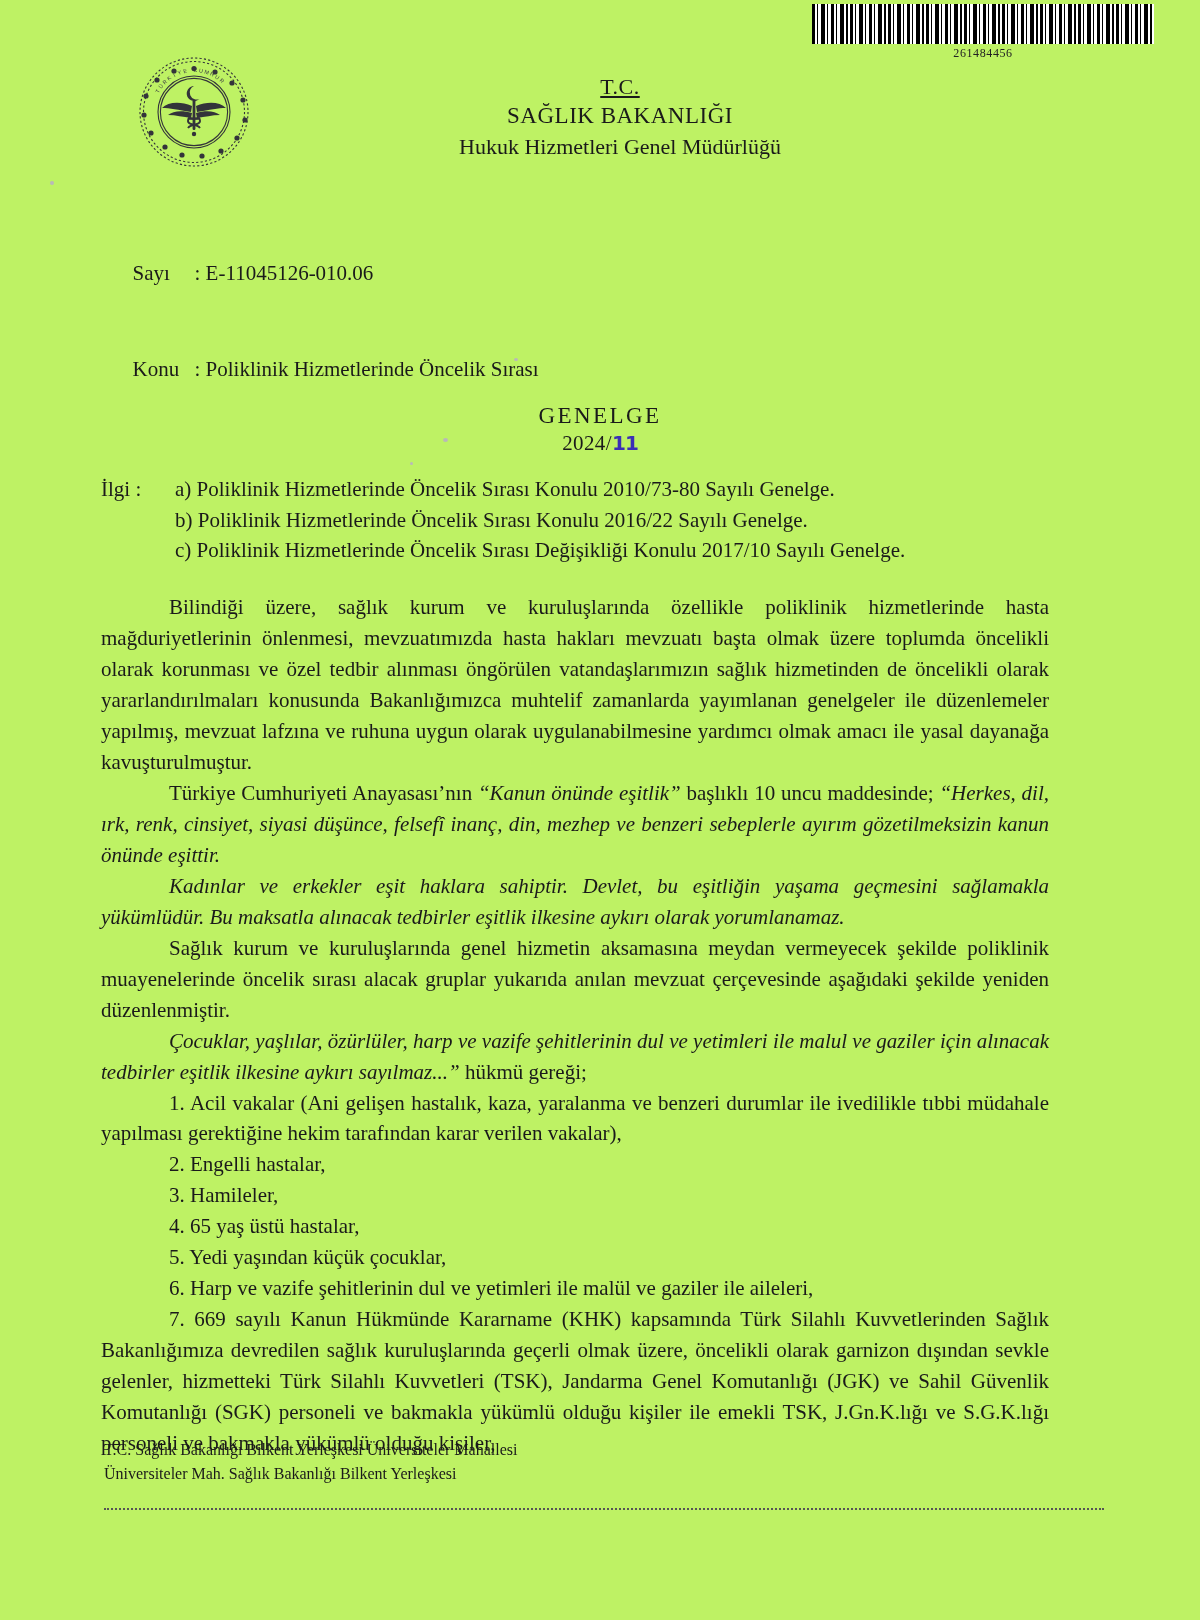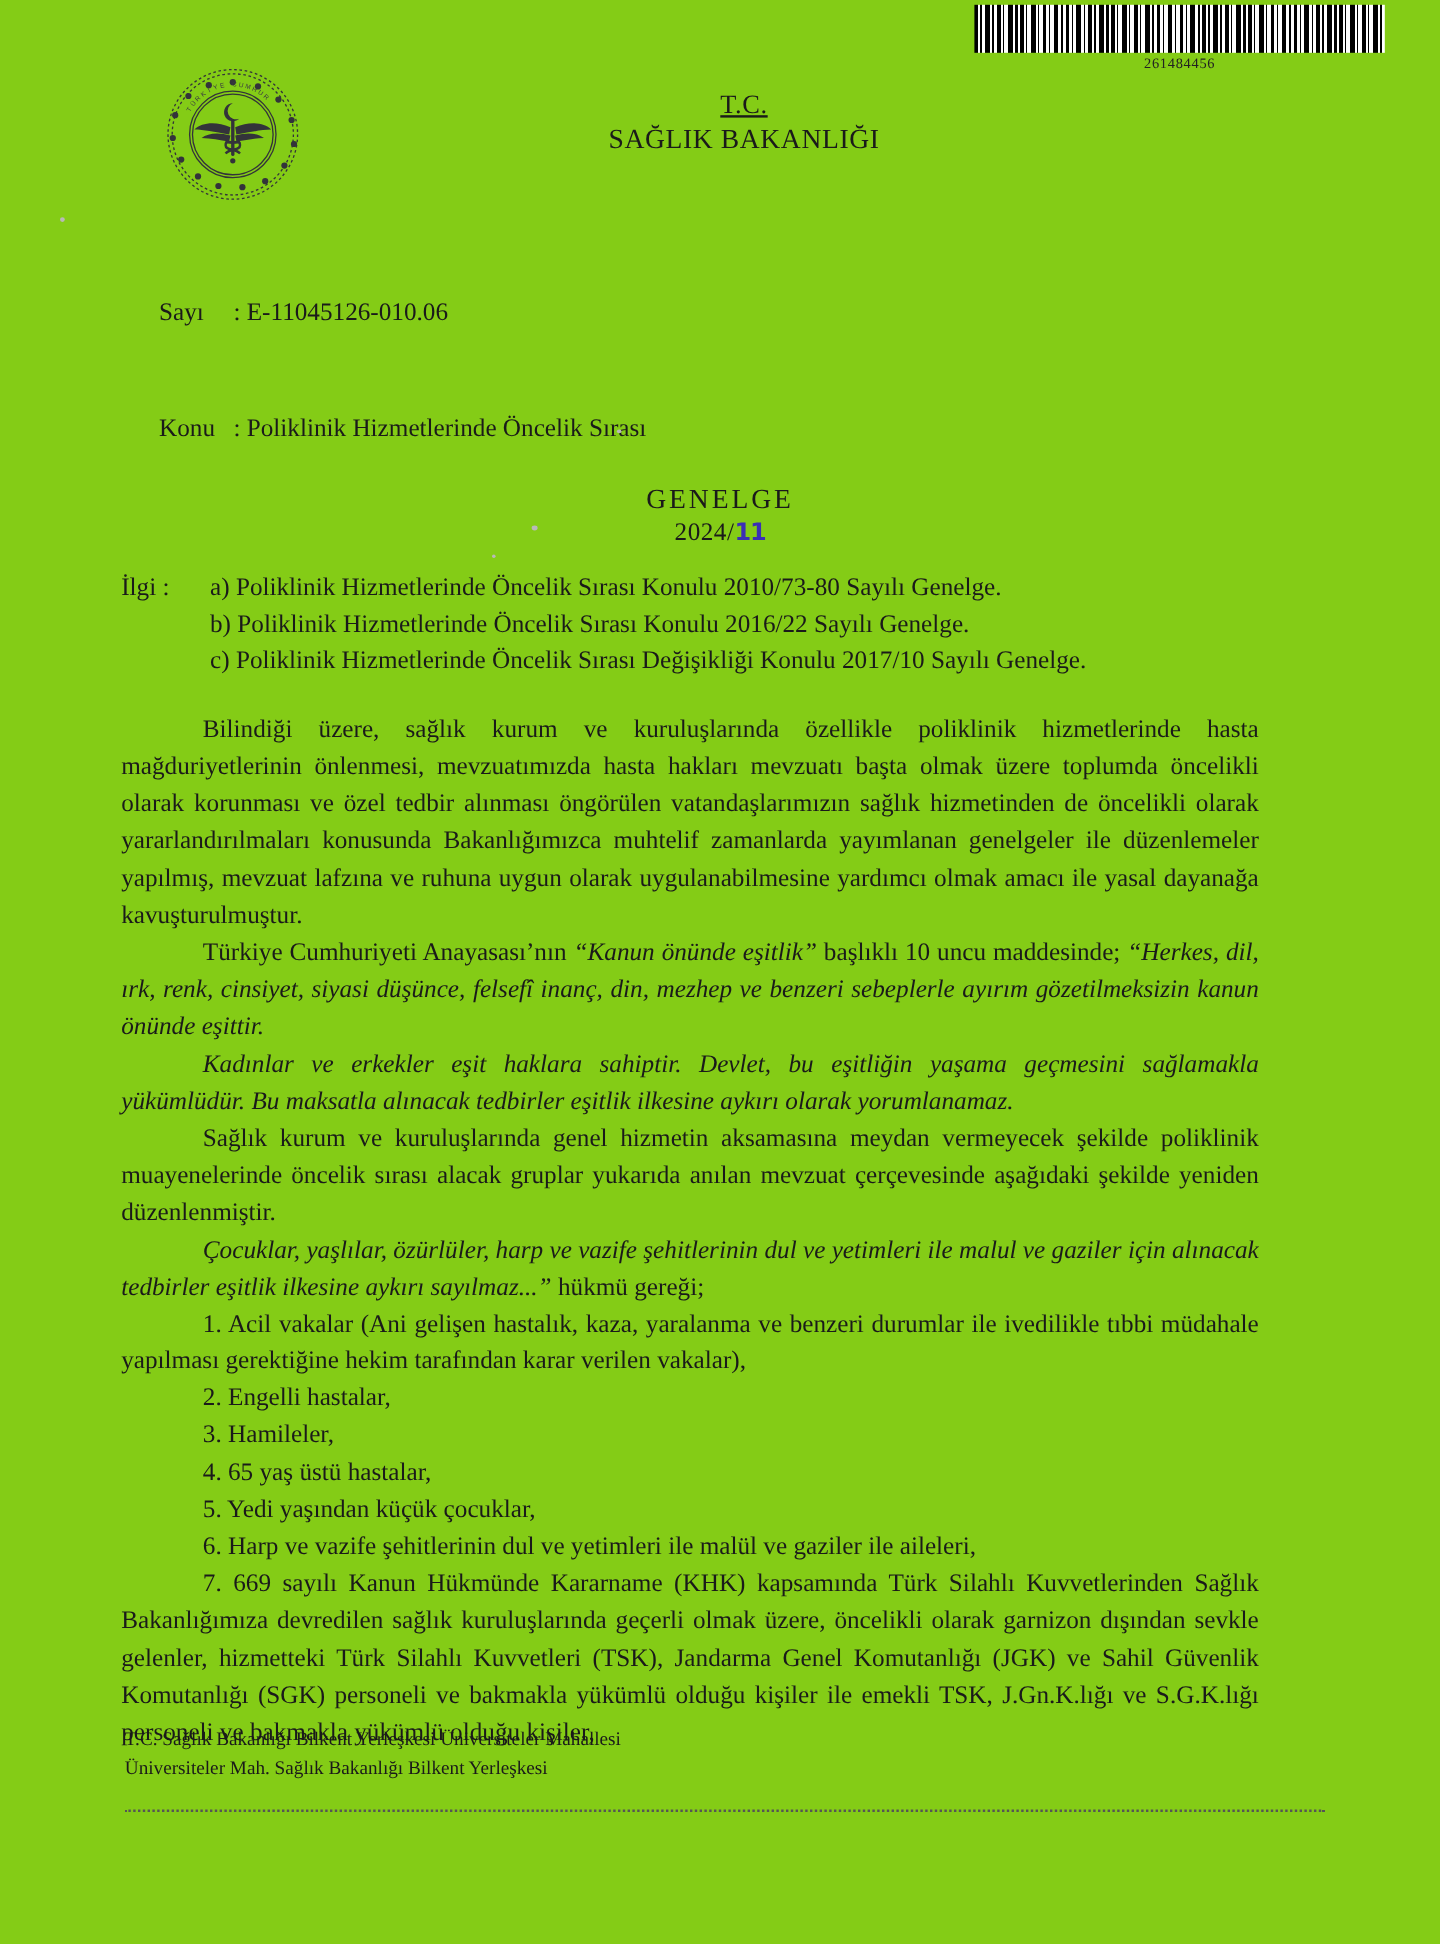--- a/index.html
+++ b/index.html
@@ -8,21 +8,21 @@
     background: #ffffff;
   }
   body {
     font-family: "Liberation Serif", "DejaVu Serif", serif;
     color: #1a1a1a;
   }
   .page {
     position: relative;
     width: 1200px;
     height: 1620px;
-    background: #84cc16;
+    background: #bef264;
     overflow: hidden;
   }
 
   
   .barcode-block {
     position: absolute;
     top: 4px;
     left: 812px;
     width: 342px;
     text-align: center;
@@ -74,21 +74,21 @@
     line-height: 1.33;
   }
   .org-tc { font-size: 22px; letter-spacing: 0.5px; text-decoration: underline; }
   .org-name { font-size: 23px; letter-spacing: 0.5px; }
   .org-dept { font-size: 22px; }
 
   
   .meta {
     position: absolute;
     left: 101px;
-    top: 213px;
+    top: 226px;
     font-size: 21px;
     line-height: 1.52;
   }
   .meta-row { white-space: pre; }
   .meta-key { display: inline-block; width: 62px; }
 
   
   .doc-title {
     position: absolute;
     left: 0;
@@ -245,20 +245,21 @@
         <text transform="translate(76,56) rotate(18) translate(0,-40)" text-anchor="middle">M</text>
         <text transform="translate(76,56) rotate(26) translate(0,-40)" text-anchor="middle">H</text>
         <text transform="translate(76,56) rotate(34) translate(0,-40)" text-anchor="middle">U</text>
         <text transform="translate(76,56) rotate(42) translate(0,-40)" text-anchor="middle">R</text>
       </g>
     </svg>
 
     <div class="org-title">
       <div class="org-tc">T.C.</div>
       <div class="org-name">SAĞLIK BAKANLIĞI</div>
+      <div class="org-dept">Hukuk Hizmetleri Genel Müdürlüğü</div>
     </div>
   </div>
 
   <div class="meta">
     <div class="meta-row">
       <span class="meta-key">Sayı</span><span>: E-11045126-010.06</span>
     </div>
     <div class="meta-row">
       <span class="meta-key">Konu</span><span>: Poliklinik Hizmetlerinde Öncelik Sırası</span>
     </div>

